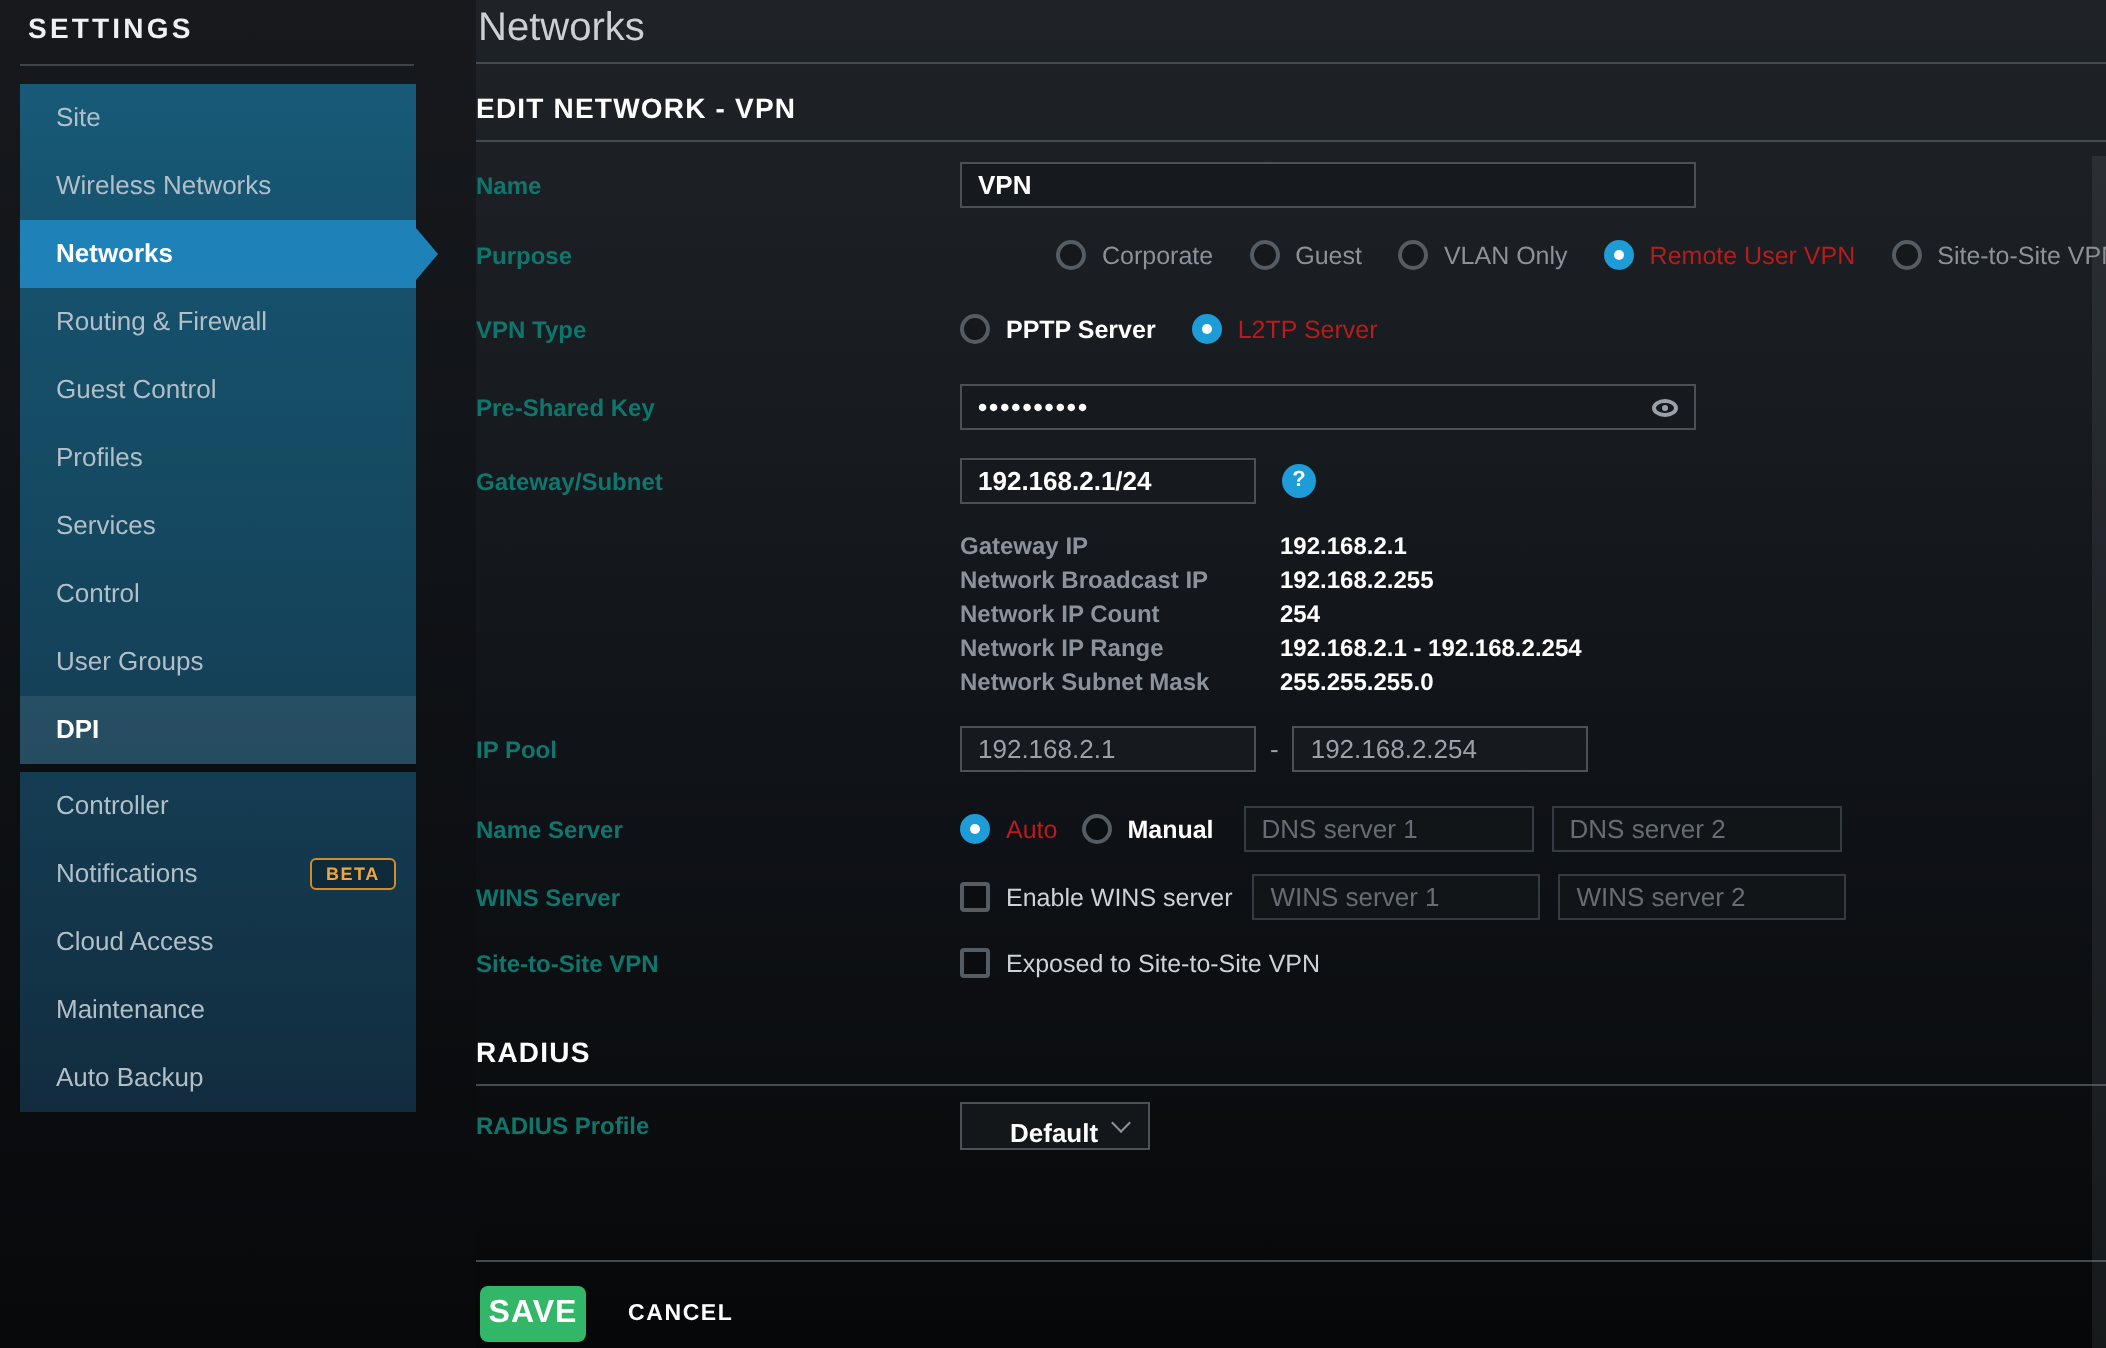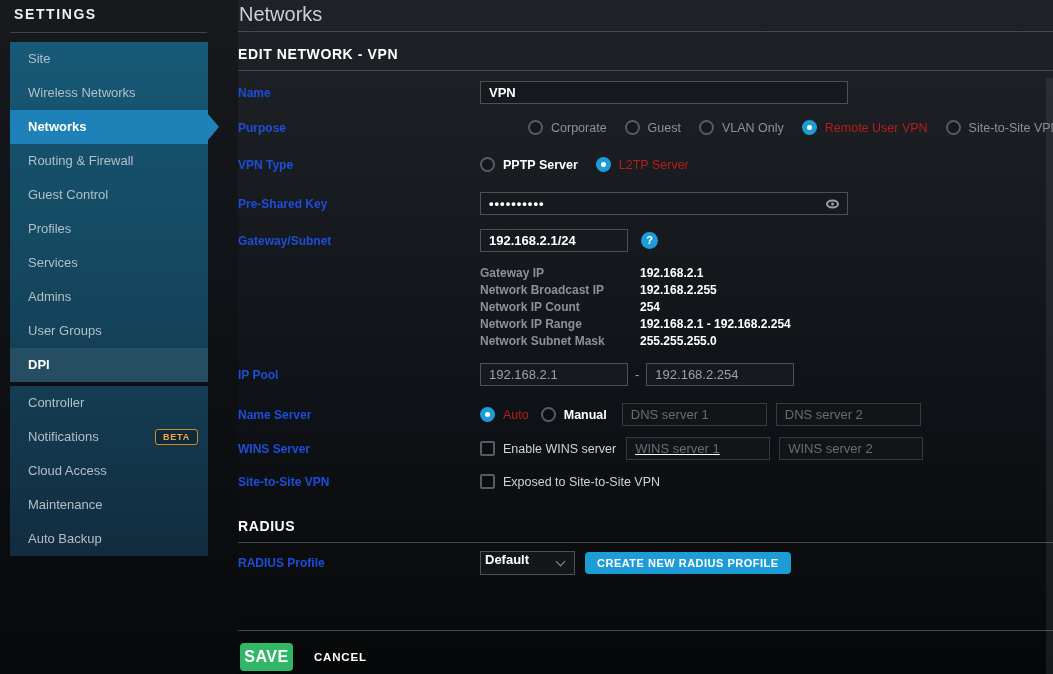--- a/index.html
+++ b/index.html
@@ -32,21 +32,21 @@
     padding:2px 7px; background:rgba(0,0,0,.25); }
 
   
   .content { position:absolute; left:238px; top:0; right:0; bottom:0; }
   .page-title { height:31px; line-height:28px; font-size:20px; font-weight:400; color:#ccd0d4; padding-left:1px; }
   .divider { height:1px; background:#434b52; }
   .section-head { margin-top:14px; height:15px; font-size:14px; font-weight:700; letter-spacing:.6px; color:#fff; }
   .section-head + .divider { margin-top:9px; }
 
   .row { display:flex; align-items:center; }
-  .flabel { width:242px; flex:none; font-size:12px; font-weight:700; color:#1d4ed8; }
+  .flabel { width:242px; flex:none; font-size:12px; font-weight:700; color:#0f766e; }
 
   .tinput { height:23px; background:#16191d; border:1px solid #4a5157; color:#fff;
     font-family:"Liberation Sans",sans-serif; font-size:13px; font-weight:700; padding:0 8px; outline:none; }
   .tinput.dim { color:#9aa1a8; font-weight:400; }
   .tinput.disabled { border-color:#343b42; background:#121518; }
   .tinput::placeholder { color:#666d74; font-weight:400; }
 
   .radio { width:15px; height:15px; flex:none; border-radius:50%; border:2px solid #555c63; background:rgba(0,0,0,.15); }
   .radio.checked { border:none; background:#1e9cd7; position:relative; }
   .radio.checked::after { content:''; position:absolute; left:5px; top:5px; width:5px; height:5px;
@@ -70,21 +70,21 @@
     font-size:11px; font-weight:700; text-align:center; line-height:17px; margin-left:13px; cursor:pointer; }
 
   .info-block { line-height:17px; font-size:12px; }
   .info-row { display:flex; }
   .info-row .ilabel { width:160px; flex:none; font-weight:700; color:#8b9299; }
   .info-row .ivalue { font-weight:700; color:#fff; }
 
   .dash { margin:0 7px; color:#9aa1a8; font-size:13px; }
 
   .select-box { position:relative; width:95px; height:24px; background:#14171a; border:1px solid #4a5157;
-    display:flex; align-items:flex-start; padding:0 4px; cursor:pointer; }
+    display:flex; align-items:flex-end; padding:0 24px; cursor:pointer; }
   .select-box .sel-val { font-size:13px; font-weight:700; color:#fff; }
   .chevron-down { position:absolute; right:10px; top:8px; width:7px; height:7px;
     border-right:1.5px solid #8a9197; border-bottom:1.5px solid #8a9197; transform:rotate(45deg); margin-top:-2px; }
 
   .btn-blue { height:22px; margin-left:10px; padding:0 12px; border:none; border-radius:4px;
     background:#1e9cd7; color:#fff; font-family:"Liberation Sans",sans-serif;
     font-size:11px; font-weight:700; letter-spacing:.5px; cursor:pointer; }
 
   .btn-save { width:53px; height:28px; border:none; border-radius:4px; background:#31b767; color:#fff;
     font-family:"Liberation Sans",sans-serif; font-size:16px; font-weight:700; letter-spacing:.5px; cursor:pointer; }
@@ -100,21 +100,21 @@
   <div class="sidebar-title">SETTINGS</div>
   <div class="sidebar-divider"></div>
   <div class="nav">
     <div class="nav-item">Site</div>
     <div class="nav-item">Wireless Networks</div>
     <div class="nav-item active">Networks</div>
     <div class="nav-item">Routing &amp; Firewall</div>
     <div class="nav-item">Guest Control</div>
     <div class="nav-item">Profiles</div>
     <div class="nav-item">Services</div>
-    <div class="nav-item">Admins</div>
+    <div class="nav-item">Control</div>
     <div class="nav-item">User Groups</div>
     <div class="nav-item hover">DPI</div>
     <div class="nav-gap"></div>
     <div class="nav-item">Controller</div>
     <div class="nav-item with-badge">
       <span>Notifications</span>
       <span class="beta-badge">BETA</span>
     </div>
     <div class="nav-item">Cloud Access</div>
     <div class="nav-item">Maintenance</div>
@@ -236,40 +236,39 @@
       <span class="rlabel" style="color:#fff; font-weight:700;">Manual</span>
     </label>
     <input class="tinput disabled" style="width: 145px; margin-left: 15px;" placeholder="DNS server 1">
     <input class="tinput disabled" style="width: 145px; margin-left: 9px;" placeholder="DNS server 2">
   </div>
 
   <div class="row" style="margin-top:11px;">
     <div class="flabel">WINS Server</div>
     <span class="checkbox"></span>
     <span class="cblabel">Enable WINS server</span>
-    <input class="tinput disabled" style="width: 144px; margin-left: 10px; text-decoration: underline;" placeholder="WINS server 1">
+    <input class="tinput disabled" style="width: 144px; margin-left: 10px;" placeholder="WINS server 1">
     <input class="tinput disabled" style="width: 144px; margin-left: 9px;" placeholder="WINS server 2">
   </div>
 
   <div class="row" style="margin-top:13px; height:17px;">
     <div class="flabel">Site-to-Site VPN</div>
     <span class="checkbox"></span>
     <span class="cblabel">Exposed to Site-to-Site VPN</span>
   </div>
 
   <div class="section-head" style="margin-top:28px;">RADIUS</div>
   <div class="divider"></div>
 
   <div class="row" style="margin-top:8px;">
     <div class="flabel">RADIUS Profile</div>
     <div class="select-box">
       <span class="sel-val">Default</span>
       <span class="chevron-down"></span>
     </div>
-    <button class="btn-blue">CREATE NEW RADIUS PROFILE</button>
   </div>
 
   <div class="divider" style="margin-top:55px;"></div>
   <div class="row" style="margin-top:12px; padding-left:2px;">
     <button class="btn-save">SAVE</button>
     <button class="btn-cancel">CANCEL</button>
   </div>
 
   <div class="scrollbar-track"></div>
 </div>

